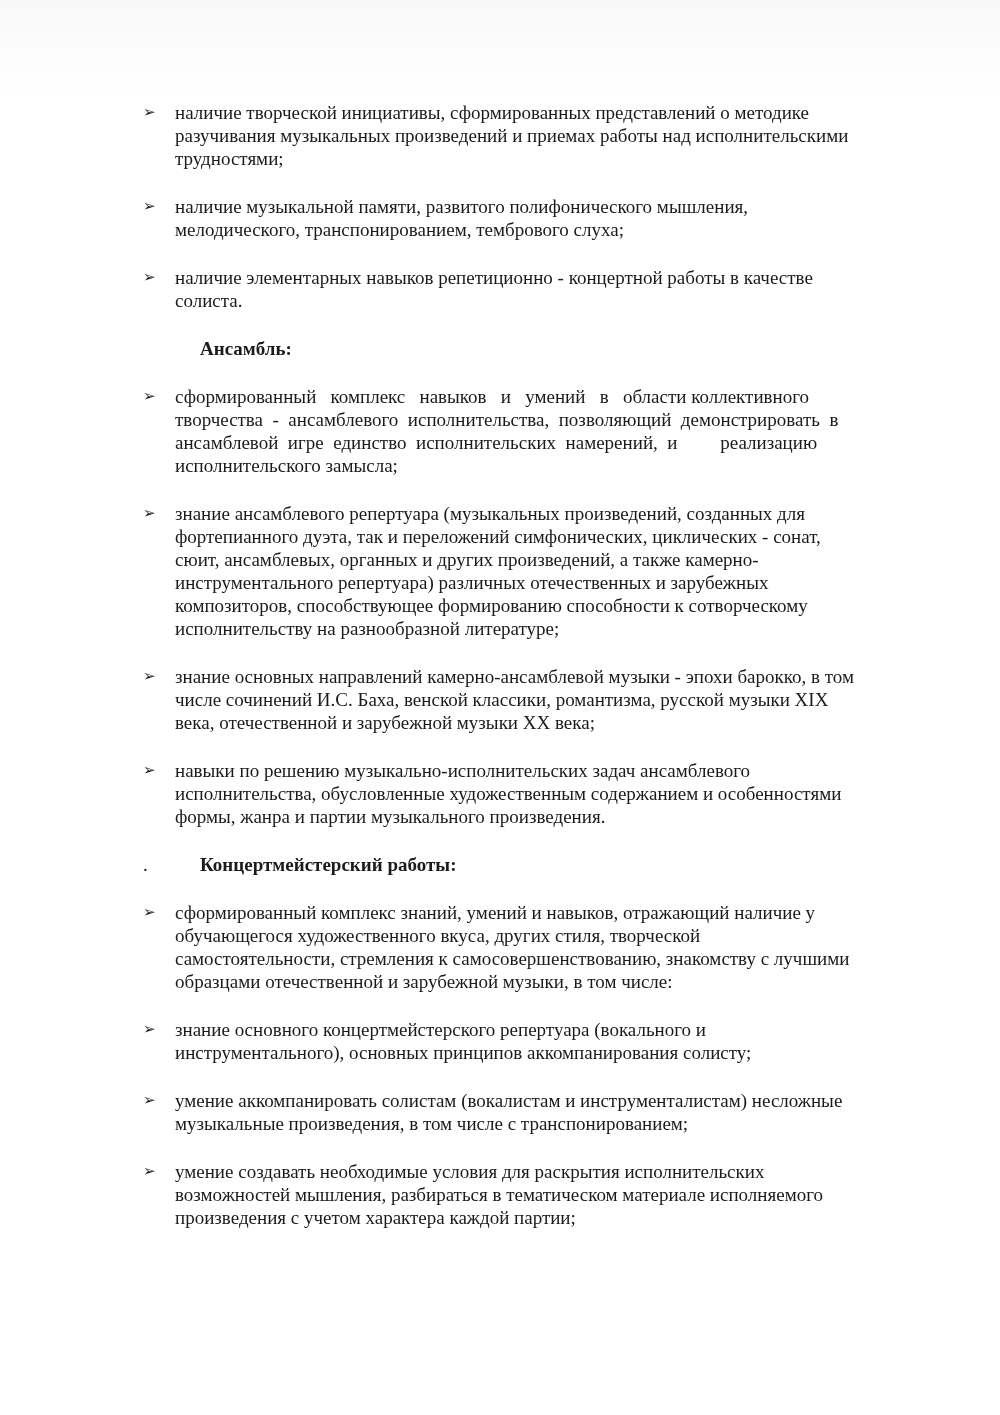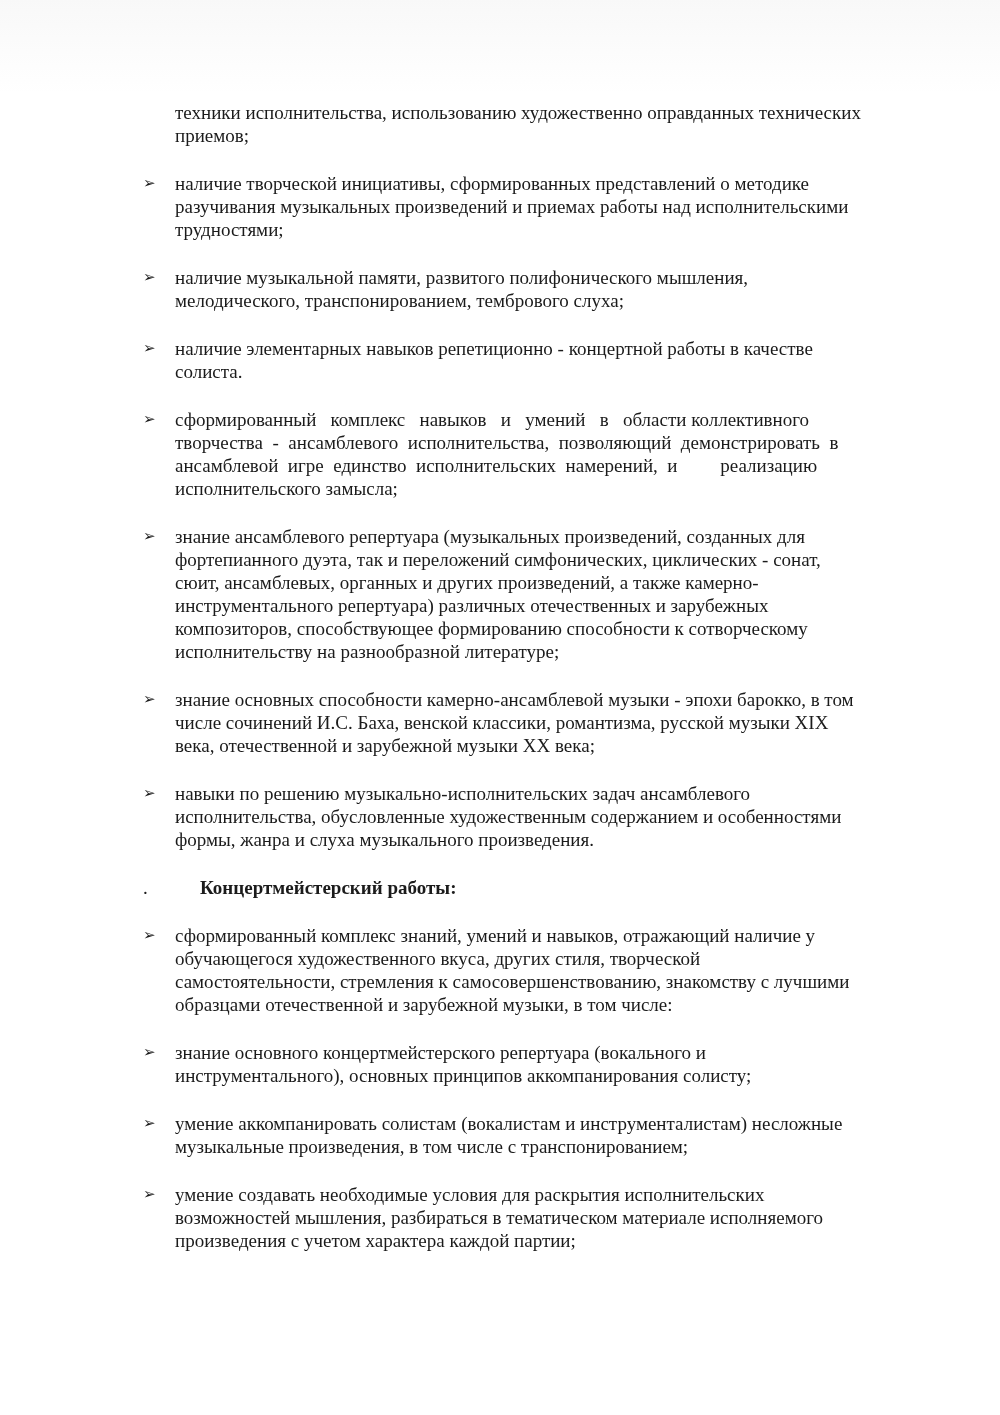--- a/index.html
+++ b/index.html
@@ -64,67 +64,67 @@
     font-size: 19px;
     font-weight: 400;
   }
 </style>
 </head>
 <body>
 
 <div class="page">
   <div class="scan-noise"></div>
   <div class="doc">
-      <div class="para cont">
-        <div class="text">техники исполнительства, использованию художественно оправданных технических
-приемов;</div>
-      </div>
       <div class="para bullet">
         <span class="marker">➢</span>
         <div class="text">наличие творческой инициативы, сформированных представлений о методике
 разучивания музыкальных произведений и приемах работы над исполнительскими
 трудностями;</div>
       </div>
       <div class="para bullet">
         <span class="marker">➢</span>
         <div class="text">наличие музыкальной памяти, развитого полифонического мышления,
 мелодического, транспонированием, тембрового слуха;</div>
       </div>
       <div class="para bullet">
         <span class="marker">➢</span>
         <div class="text">наличие элементарных навыков репетиционно - концертной работы в качестве
 солиста.</div>
+      </div>
+      <div class="para heading-row">
+        <span class="marker"></span>
+        <span class="heading-text">Ансамбль:</span>
       </div>
       <div class="para bullet">
         <span class="marker">➢</span>
         <div class="text">сформированный   комплекс   навыков   и   умений   в   области коллективного
 творчества  -  ансамблевого  исполнительства,  позволяющий  демонстрировать  в
 ансамблевой  игре  единство  исполнительских  намерений,  и         реализацию
 исполнительского замысла;</div>
       </div>
       <div class="para bullet">
         <span class="marker">➢</span>
         <div class="text">знание ансамблевого репертуара (музыкальных произведений, созданных для
 фортепианного дуэта, так и переложений симфонических, циклических - сонат,
 сюит, ансамблевых, органных и других произведений, а также камерно-
 инструментального репертуара) различных отечественных и зарубежных
 композиторов, способствующее формированию способности к сотворческому
 исполнительству на разнообразной литературе;</div>
       </div>
       <div class="para bullet">
         <span class="marker">➢</span>
-        <div class="text">знание основных способности камерно-ансамблевой музыки - эпохи барокко, в том
+        <div class="text">знание основных направлений камерно-ансамблевой музыки - эпохи барокко, в том
 числе сочинений И.С. Баха, венской классики, романтизма, русской музыки XIX
 века, отечественной и зарубежной музыки XX века;</div>
       </div>
       <div class="para bullet">
         <span class="marker">➢</span>
         <div class="text">навыки по решению музыкально-исполнительских задач ансамблевого
 исполнительства, обусловленные художественным содержанием и особенностями
-формы, жанра и слуха музыкального произведения.</div>
+формы, жанра и партии музыкального произведения.</div>
       </div>
       <div class="para heading-row">
         <span class="marker">.</span>
         <span class="heading-text">Концертмейстерский работы:</span>
       </div>
       <div class="para bullet">
         <span class="marker">➢</span>
         <div class="text">сформированный комплекс знаний, умений и навыков, отражающий наличие у
 обучающегося художественного вкуса, других стиля, творческой
 самостоятельности, стремления к самосовершенствованию, знакомству с лучшими

